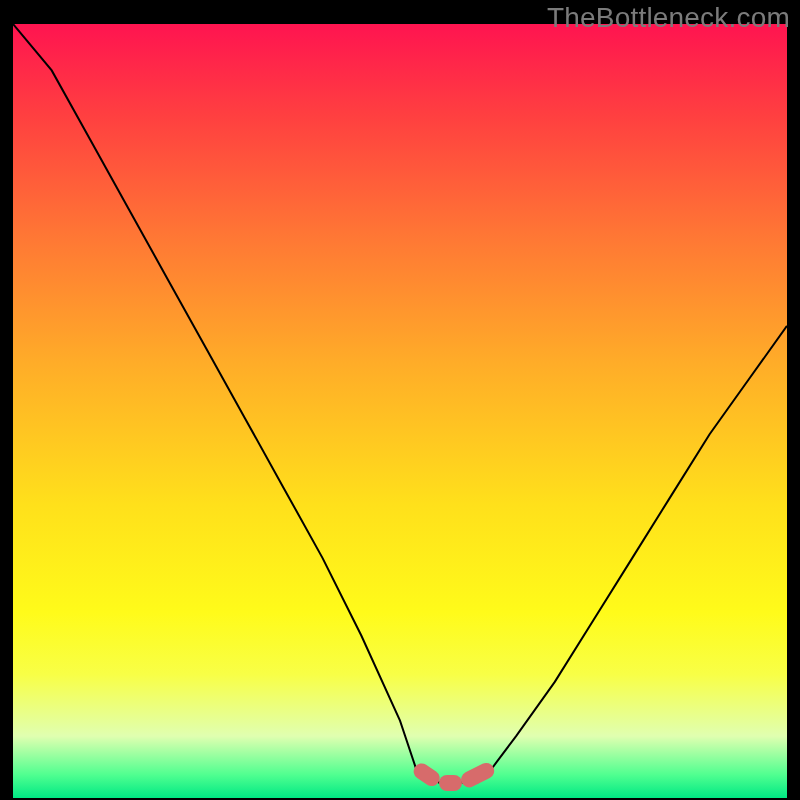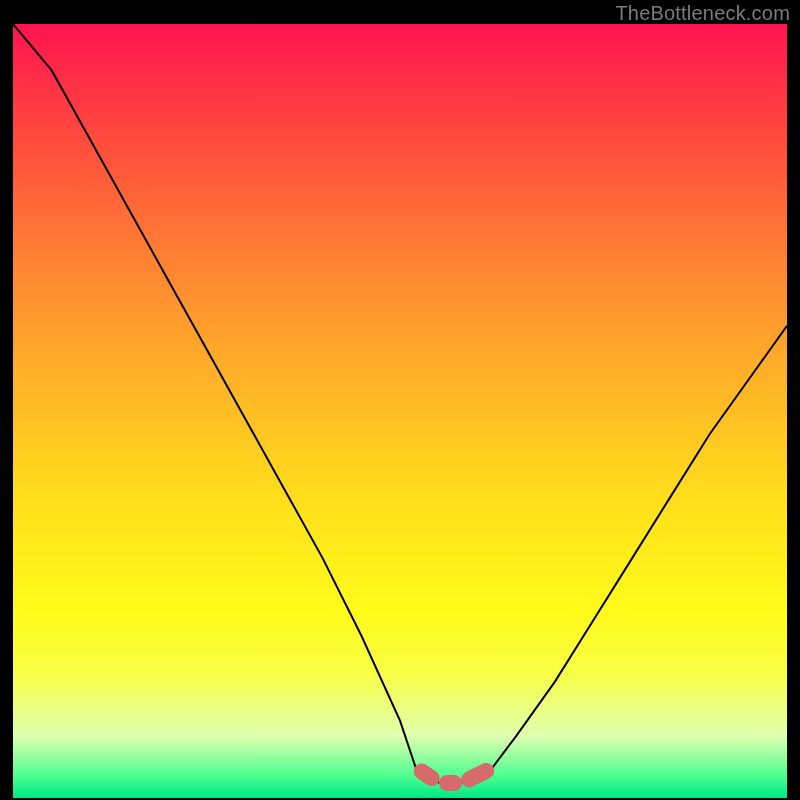--- a/index.html
+++ b/index.html
@@ -27,21 +27,21 @@
       #e0ffb0 92%,
       #50ff90 97%,
       #00e884 100%
     );
   }
   .watermark {
     position: absolute;
     top: 2px;
     right: 10px;
     font-family: Arial, Helvetica, sans-serif;
-    font-size: 20px;
+    font-size: 28px;
     color: #7b7b7b;
     letter-spacing: 0.2px;
   }
   svg.curve {
     position: absolute;
     left: 0;
     top: 0;
     width: 774px;
     height: 774px;
   }

